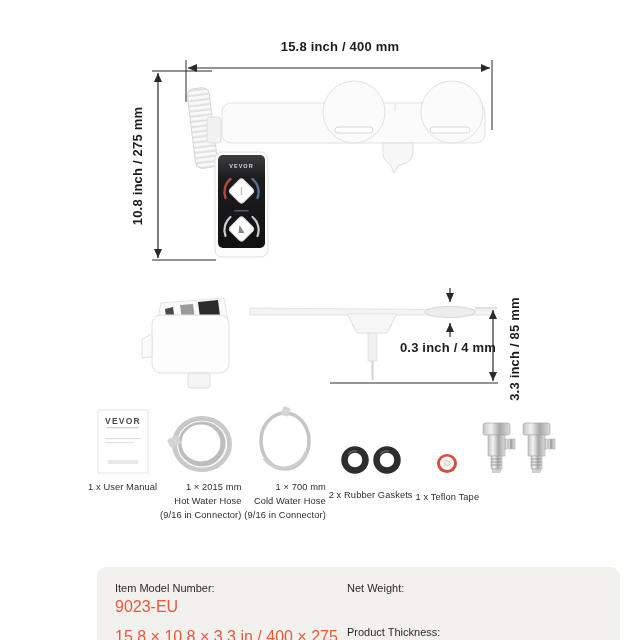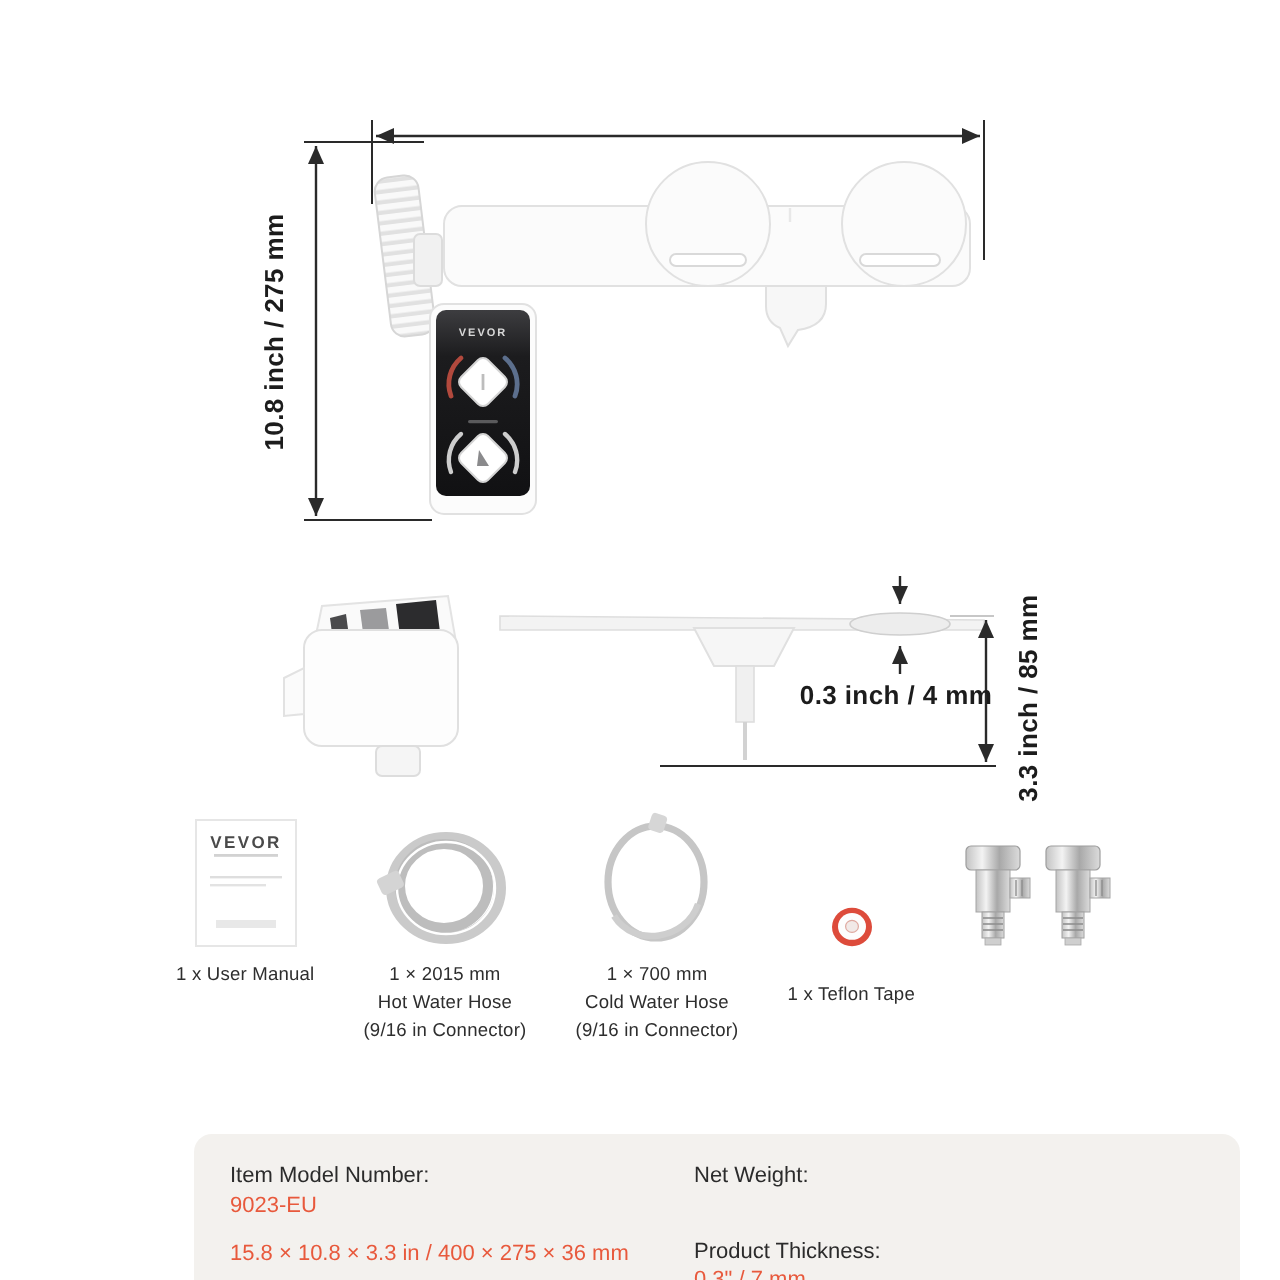--- a/index.html
+++ b/index.html
@@ -14,31 +14,31 @@
   .dim-label.center{text-align:center;}
   .rot{transform:translate(-50%,-50%) rotate(-90deg);transform-origin:center;}
   
   #accessories{
     left:88px;top:402px;width:468px;height:126px;
     display:flex;justify-content:space-between;align-items:flex-start;
   }
   .acc-item{display:flex;flex-direction:column;align-items:center;}
   .acc-icon{height:74px;display:flex;align-items:flex-end;justify-content:center;}
   .acc-caption{
-    margin-top:5px;font-size:9.3px;line-height:1.5;color:#2e2e2e;text-align:center;
+    margin-top:5px;font-size:9.3px;line-height:1.5;color:#2e2e2e;text-align:right;
     white-space:pre-line;letter-spacing:.1px;
   }
   
   #infobox{
     left:97px;top:531px;width:523px;height:97px;background:#f3f1ee;border-radius:9px;
     box-sizing:border-box;padding:15px 18px 4px 18px;
     display:grid;grid-template-columns:232px 1fr;row-gap:9px;align-content:start;margin-top:36px;
   }
   .spec-label{font-size:11px;font-weight:500;color:#2b2b2b;line-height:1.25;}
-  .spec-value{font-size:11px;font-weight:500;line-height:1.25;margin-top:1px;}
+  .spec-value{font-size:16px;font-weight:500;line-height:1.25;margin-top:1px;}
   svg{display:block;}
 </style>
 </head>
 <body>
 
 <div id="stage">
 
   <svg class="abs" style="left:180px;top:75px" width="325" height="215" viewBox="0 0 325 215">
     <defs>
       <pattern id="ribs" width="6" height="5.2" patternUnits="userSpaceOnUse">
@@ -99,20 +99,21 @@
     </defs>
 
     <line x1="66" y1="20" x2="66" y2="62" stroke="#2a2a2a" stroke-width="1"></line>
     <line x1="372" y1="20" x2="372" y2="90" stroke="#2a2a2a" stroke-width="1"></line>
     <line x1="68" y1="28" x2="370" y2="28" stroke="#2a2a2a" stroke-width="1.2" marker-start="url(#arr)" marker-end="url(#arr)"></line>
 
     <line x1="32" y1="31" x2="92" y2="31" stroke="#2a2a2a" stroke-width="1"></line>
     <line x1="32" y1="220" x2="96" y2="220" stroke="#2a2a2a" stroke-width="1"></line>
     <line x1="38" y1="33" x2="38" y2="218" stroke="#2a2a2a" stroke-width="1.2" marker-start="url(#arr)" marker-end="url(#arr)"></line>
   </svg>
+  <div class="abs dim-label center" style="left:240px;top:39px;width:200px">15.8 inch / 400 mm</div>
   <div class="abs dim-label rot" style="left:137px;top:166px">10.8 inch / 275 mm</div>
 
   <svg class="abs" style="left:130px;top:285px" width="410" height="118" viewBox="0 0 410 118">
 
     <polygon points="120,23 362,25 362,30 120,30" fill="#f3f3f3" stroke="#dedede" stroke-width="0.8"></polygon>
 
     <polygon points="26,42 31,18 94,13 98,36" fill="#fafafa" stroke="#e3e3e3"></polygon>
     <polygon points="35,24 43,22 45,37 37,39" fill="#4a4a4c"></polygon>
     <polygon points="50,20 63,19 65,34 52,35" fill="#9b9b9d"></polygon>
     <polygon points="68,17 88,15 90,31 70,33" fill="#2c2c2e"></polygon>
@@ -172,20 +173,31 @@
           <ellipse cx="31" cy="35" rx="24" ry="28" fill="none" stroke="#c6c6c6" stroke-width="3.6"></ellipse>
           <path d="M10,52 C 20,68 46,64 52,46" fill="none" stroke="#cecece" stroke-width="3.2"></path>
           <rect x="28" y="1" width="8" height="9" rx="2" fill="#d6d6d6" transform="rotate(18 32 5)"></rect>
         </svg>
       </div>
       <div class="acc-caption">1 × 700 mm
 Cold Water Hose
 (9/16 in Connector)</div>
     </div>
 
+    <div class="acc-item">
+      <div class="acc-icon" style="padding-bottom:8px">
+        <svg width="76" height="32" viewBox="0 0 76 32">
+          <circle cx="22" cy="16" r="10.5" fill="none" stroke="#2d2d2d" stroke-width="6.5"></circle>
+          <circle cx="54" cy="16" r="10.5" fill="none" stroke="#2d2d2d" stroke-width="6.5"></circle>
+          <path d="M15,10 A9,9 0 0 1 24,7" fill="none" stroke="#5f5f5f" stroke-width="1.6"></path>
+          <path d="M47,10 A9,9 0 0 1 56,7" fill="none" stroke="#5f5f5f" stroke-width="1.6"></path>
+        </svg>
+      </div>
+      <div class="acc-caption">2 x Rubber Gaskets</div>
+    </div>
 
     <div class="acc-item">
       <div class="acc-icon" style="padding-bottom:10px">
         <svg width="26" height="25" viewBox="0 0 26 25">
           <ellipse cx="13" cy="12.5" rx="10" ry="9.6" fill="#dd4b3b"></ellipse>
           <ellipse cx="13" cy="12.2" rx="7" ry="6.7" fill="#fdfdfd"></ellipse>
           <ellipse cx="13" cy="12.2" rx="3.2" ry="3" fill="#f1e9e7" stroke="#dfa9a0" stroke-width="0.6"></ellipse>
         </svg>
       </div>
       <div class="acc-caption">1 x Teflon Tape</div>

